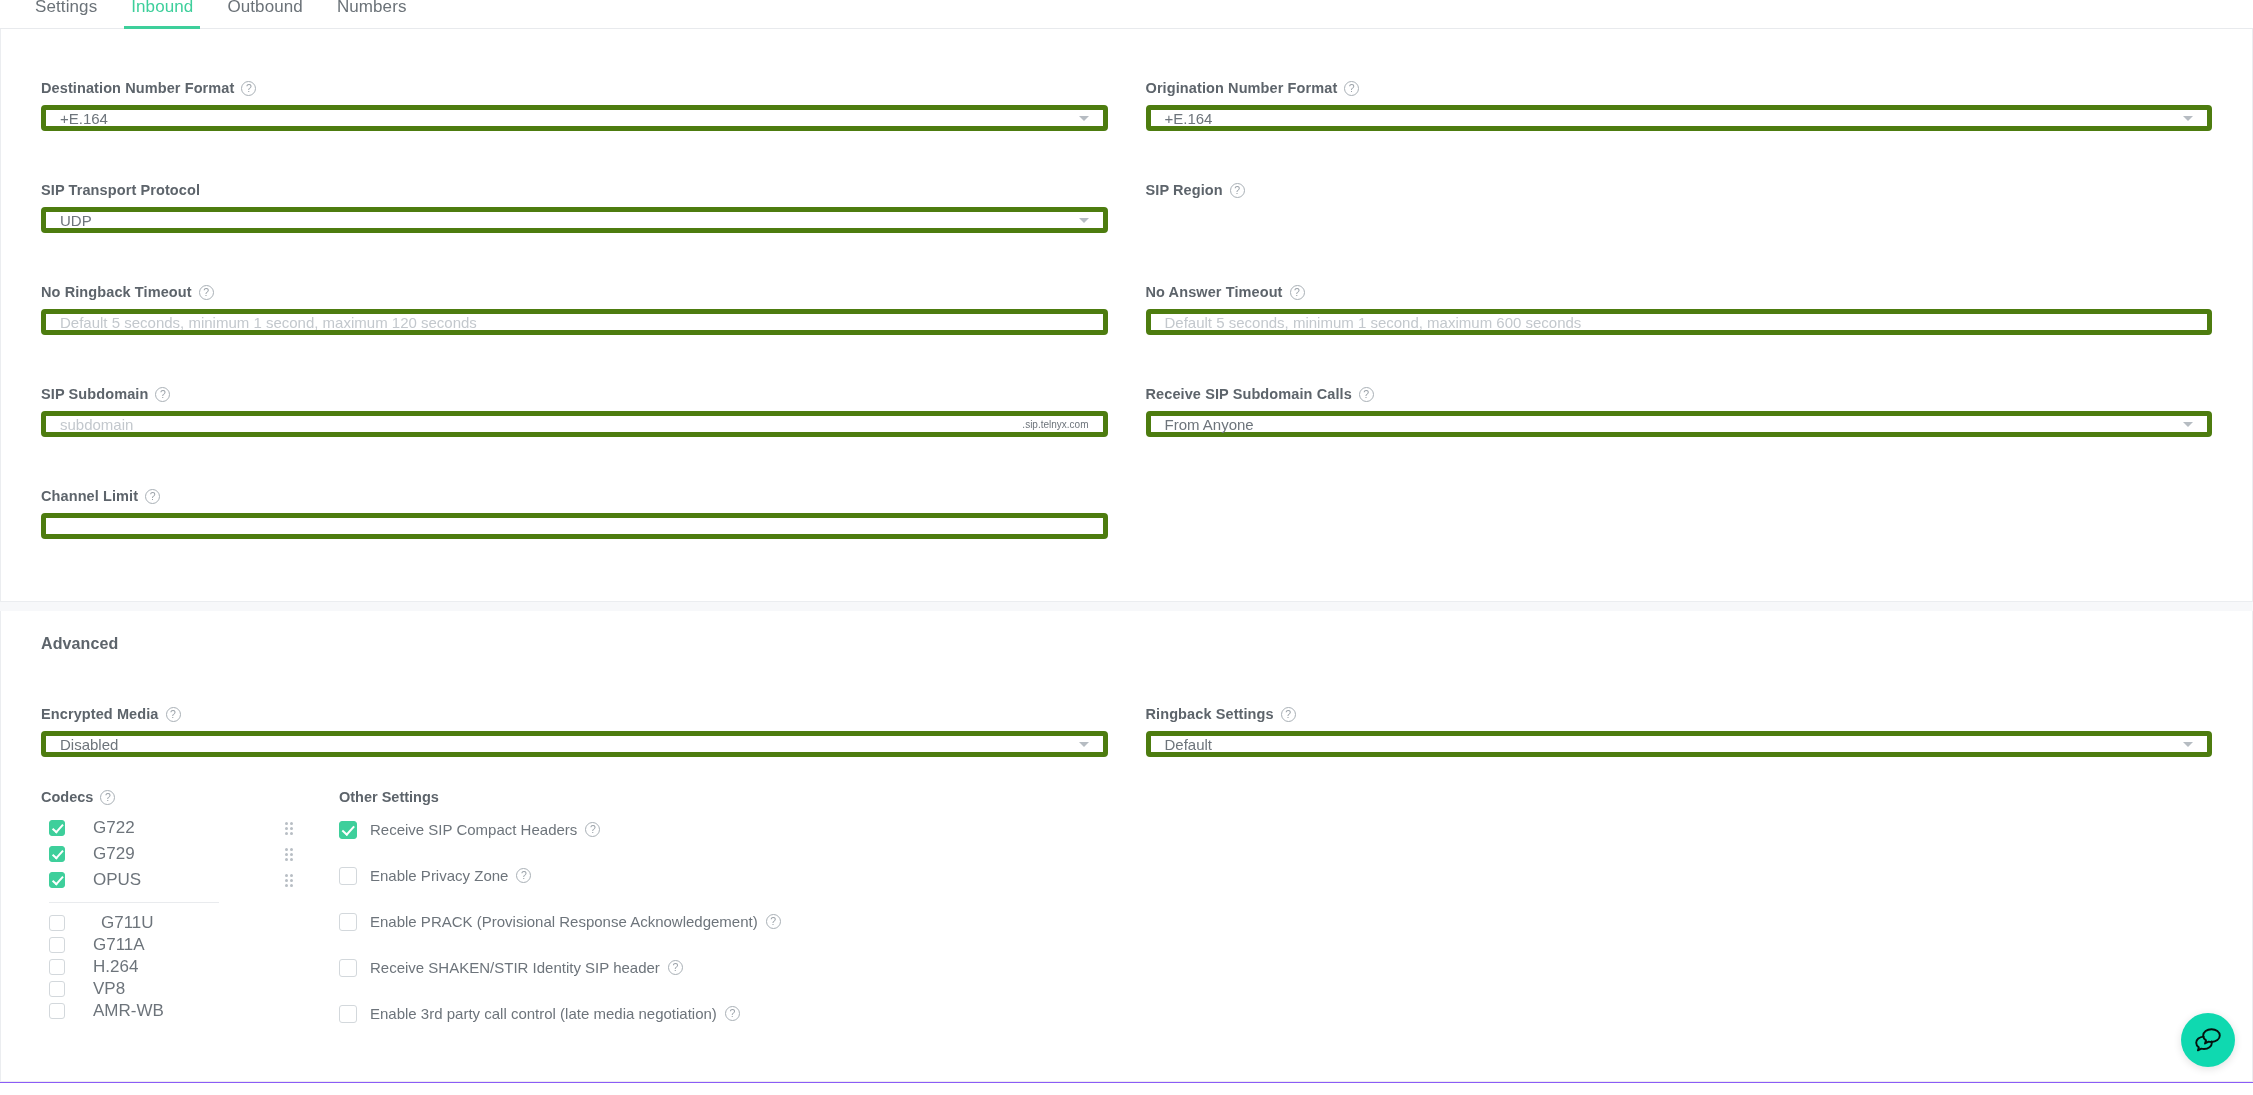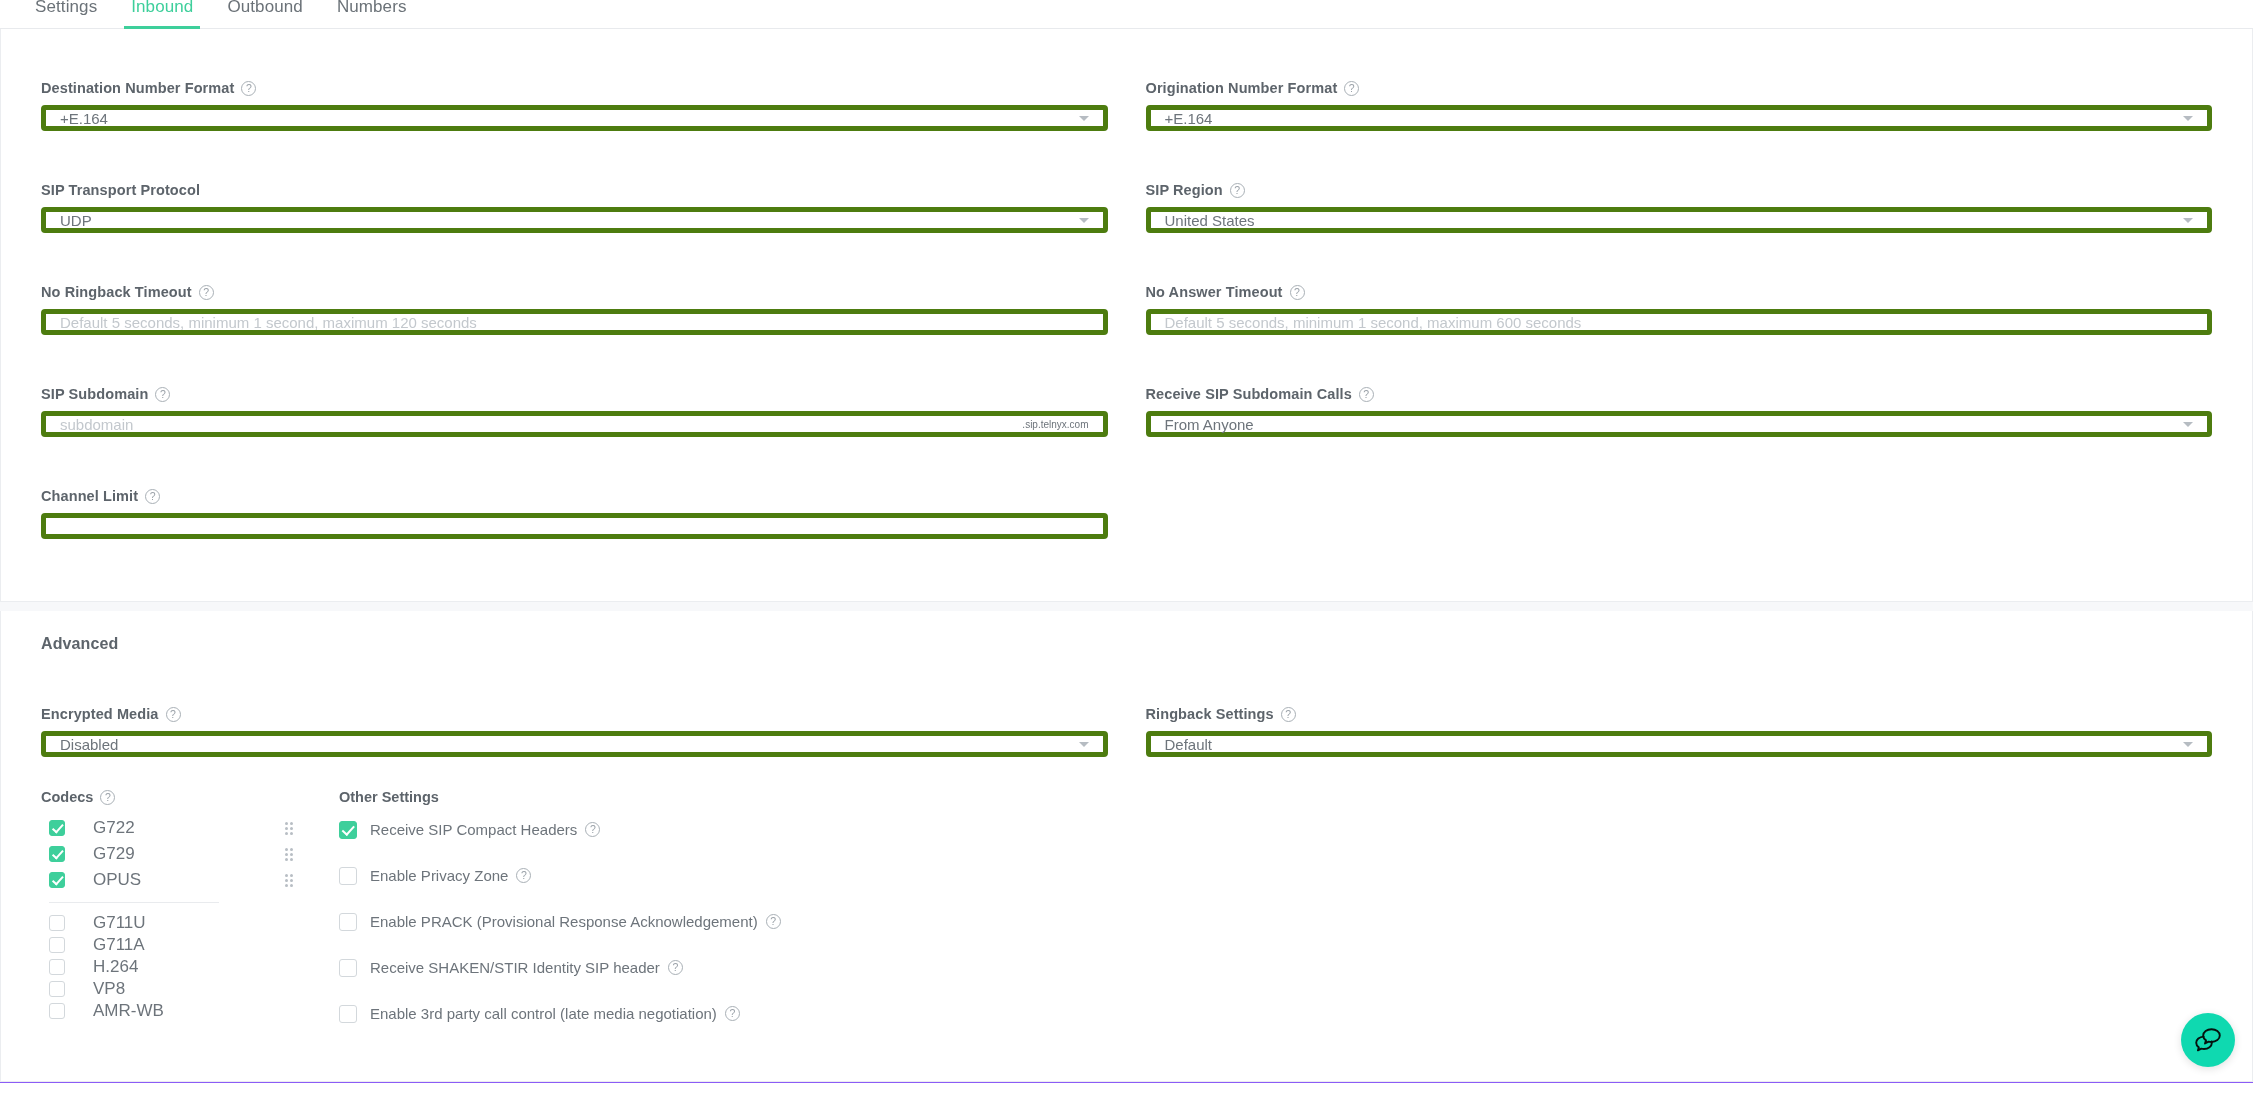--- a/index.html
+++ b/index.html
@@ -291,24 +291,20 @@
             <span>UDP</span>
             <span class="caret"></span>
           </div>
         </div>
 
         <div class="field">
           <div class="flabel">
             <span>SIP Region</span>
             <span class="qm">?</span>
           </div>
-          <div class="control">
-            <span>United States</span>
-            <span class="caret"></span>
-          </div>
         </div>
 
         <div class="field">
           <div class="flabel">
             <span>No Ringback Timeout</span>
             <span class="qm">?</span>
           </div>
           <div class="control">
             <span class="ph">Default 5 seconds, minimum 1 second, maximum 120 seconds</span>
           </div>
@@ -431,21 +427,21 @@
                 <i></i>
                 <i></i>
                 <i></i>
                 <i></i>
                 <i></i>
               </span>
           </div>
 
           <div class="codec-divider"></div>
 
-          <div class="codec-row" style="height:22px;">
+          <div class="codec-row" style="height:22px;gap:8px;">
             <span class="cb"></span>
             <span class="cname">G711U</span>
           </div>
           <div class="codec-row" style="height:22px;">
             <span class="cb"></span>
             <span class="cname">G711A</span>
           </div>
           <div class="codec-row" style="height:22px;">
             <span class="cb"></span>
             <span class="cname">H.264</span>

